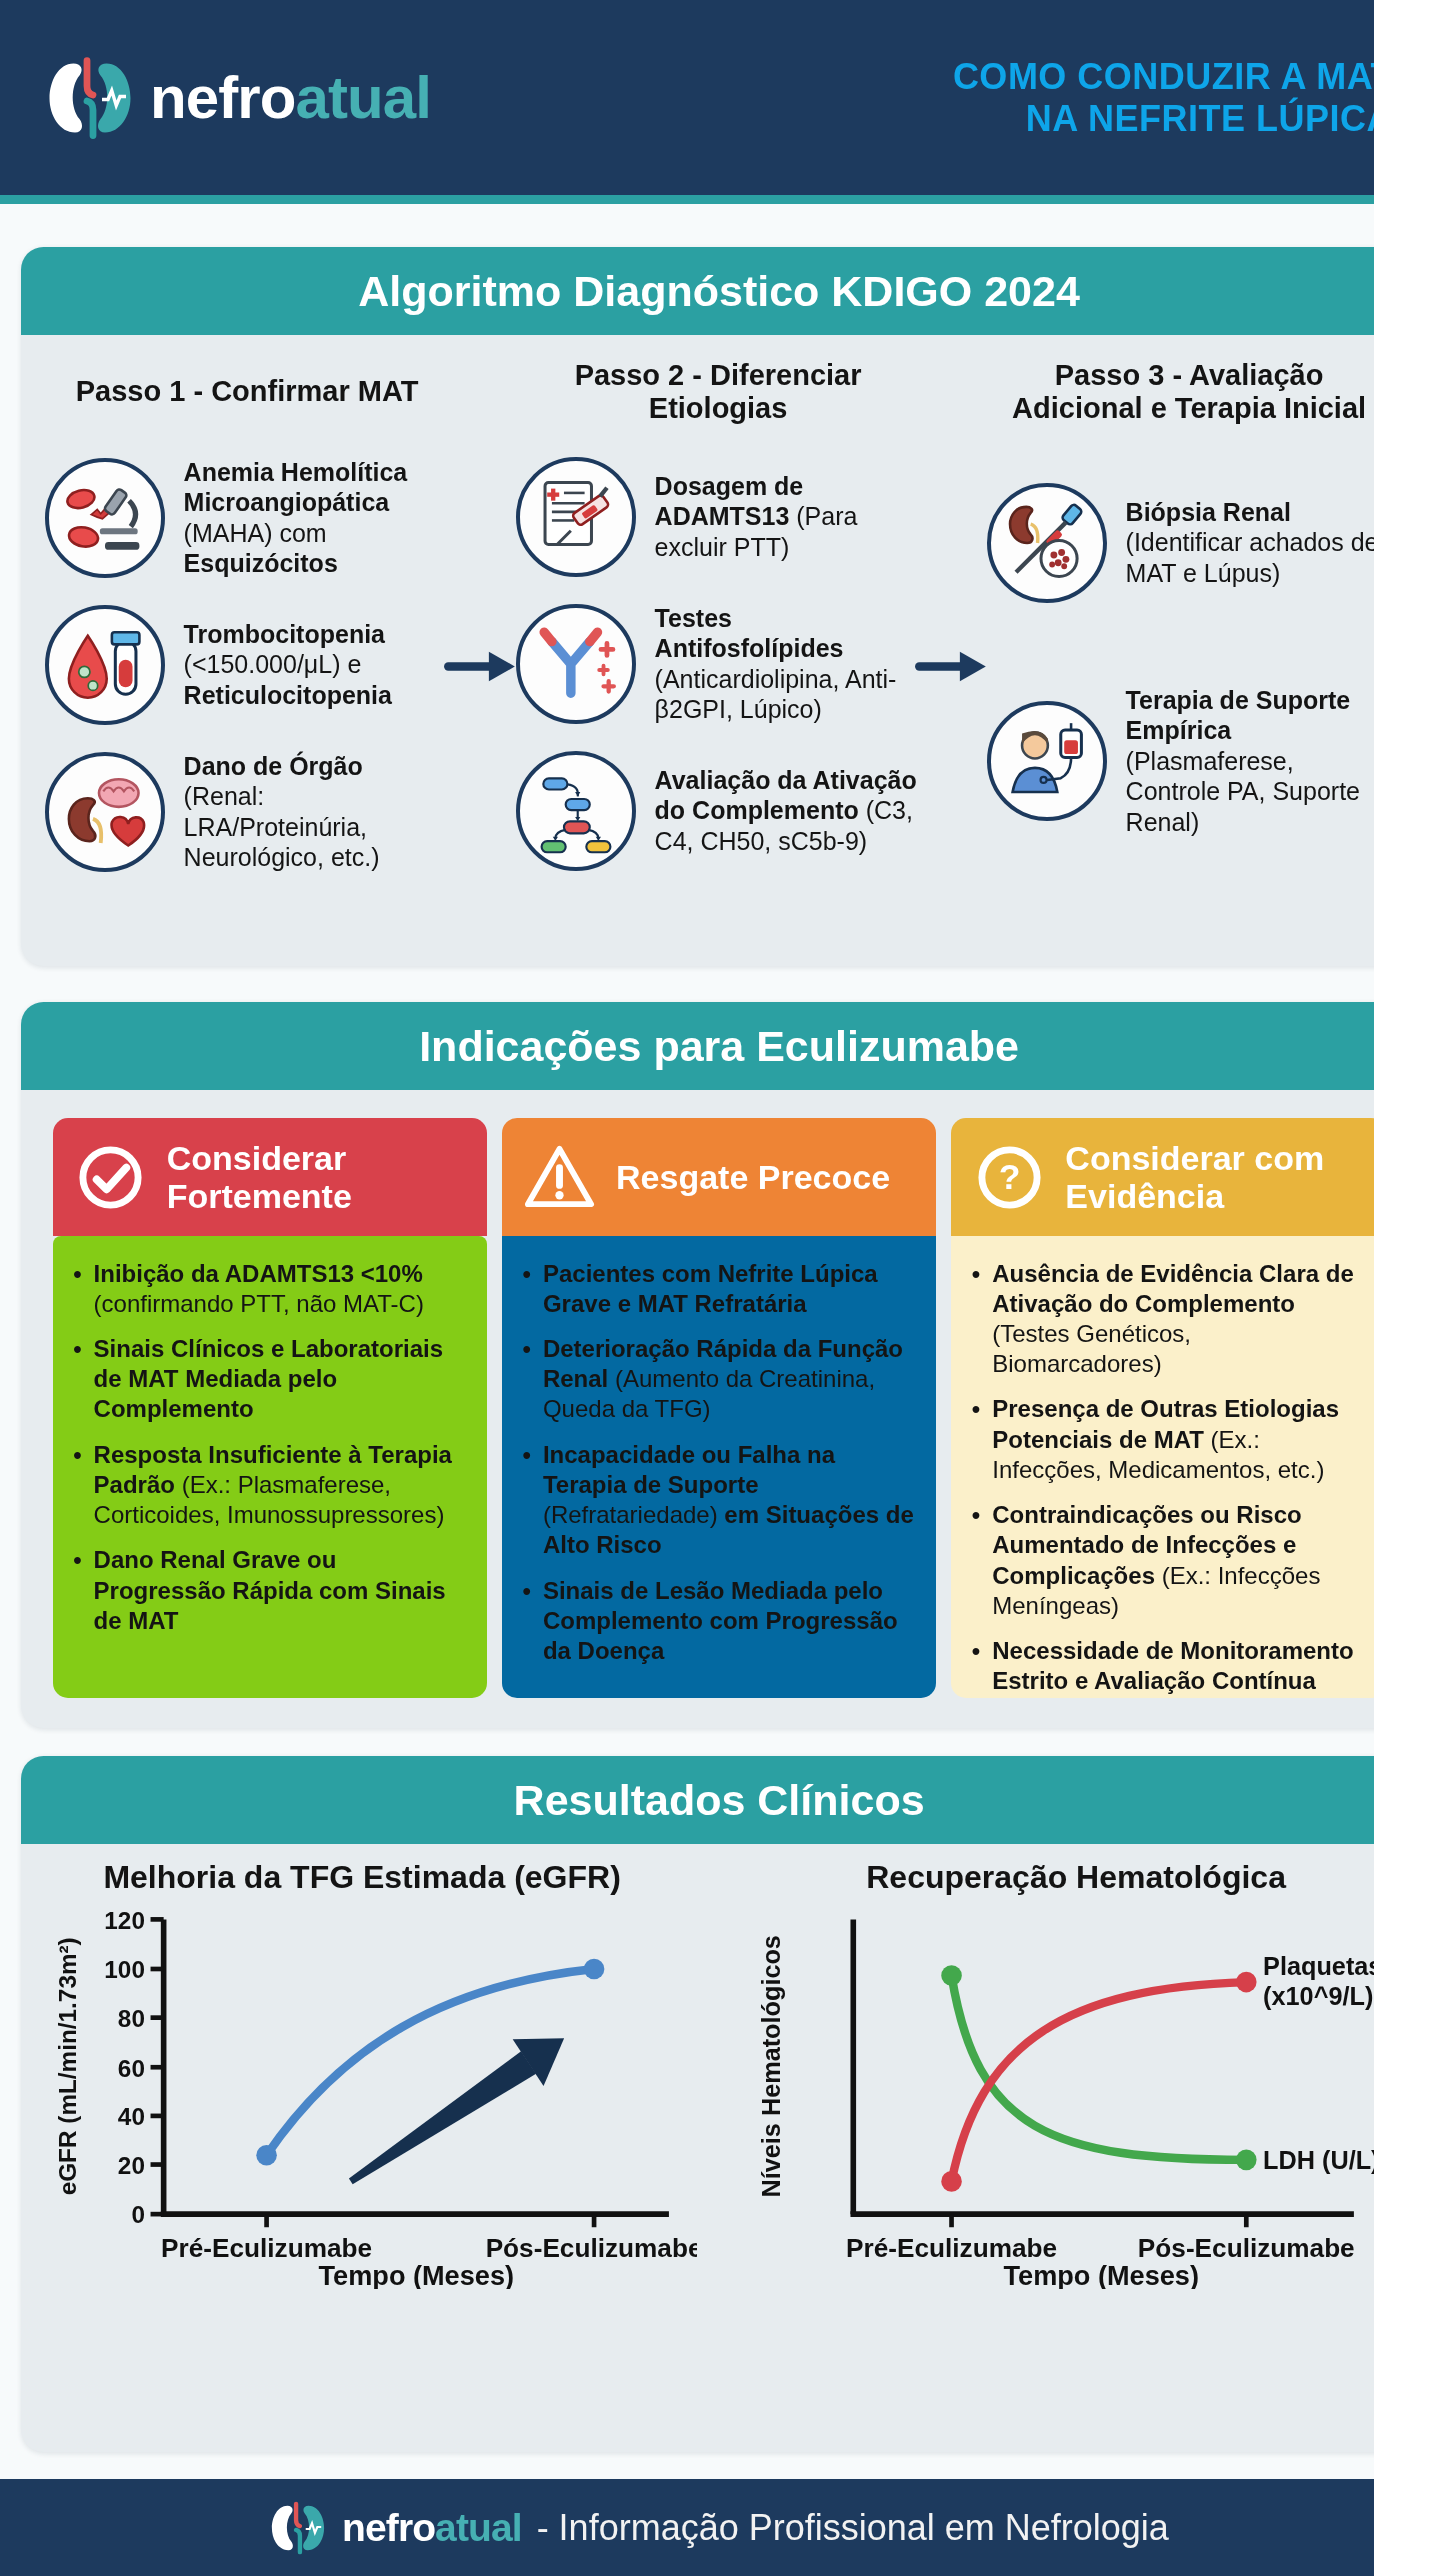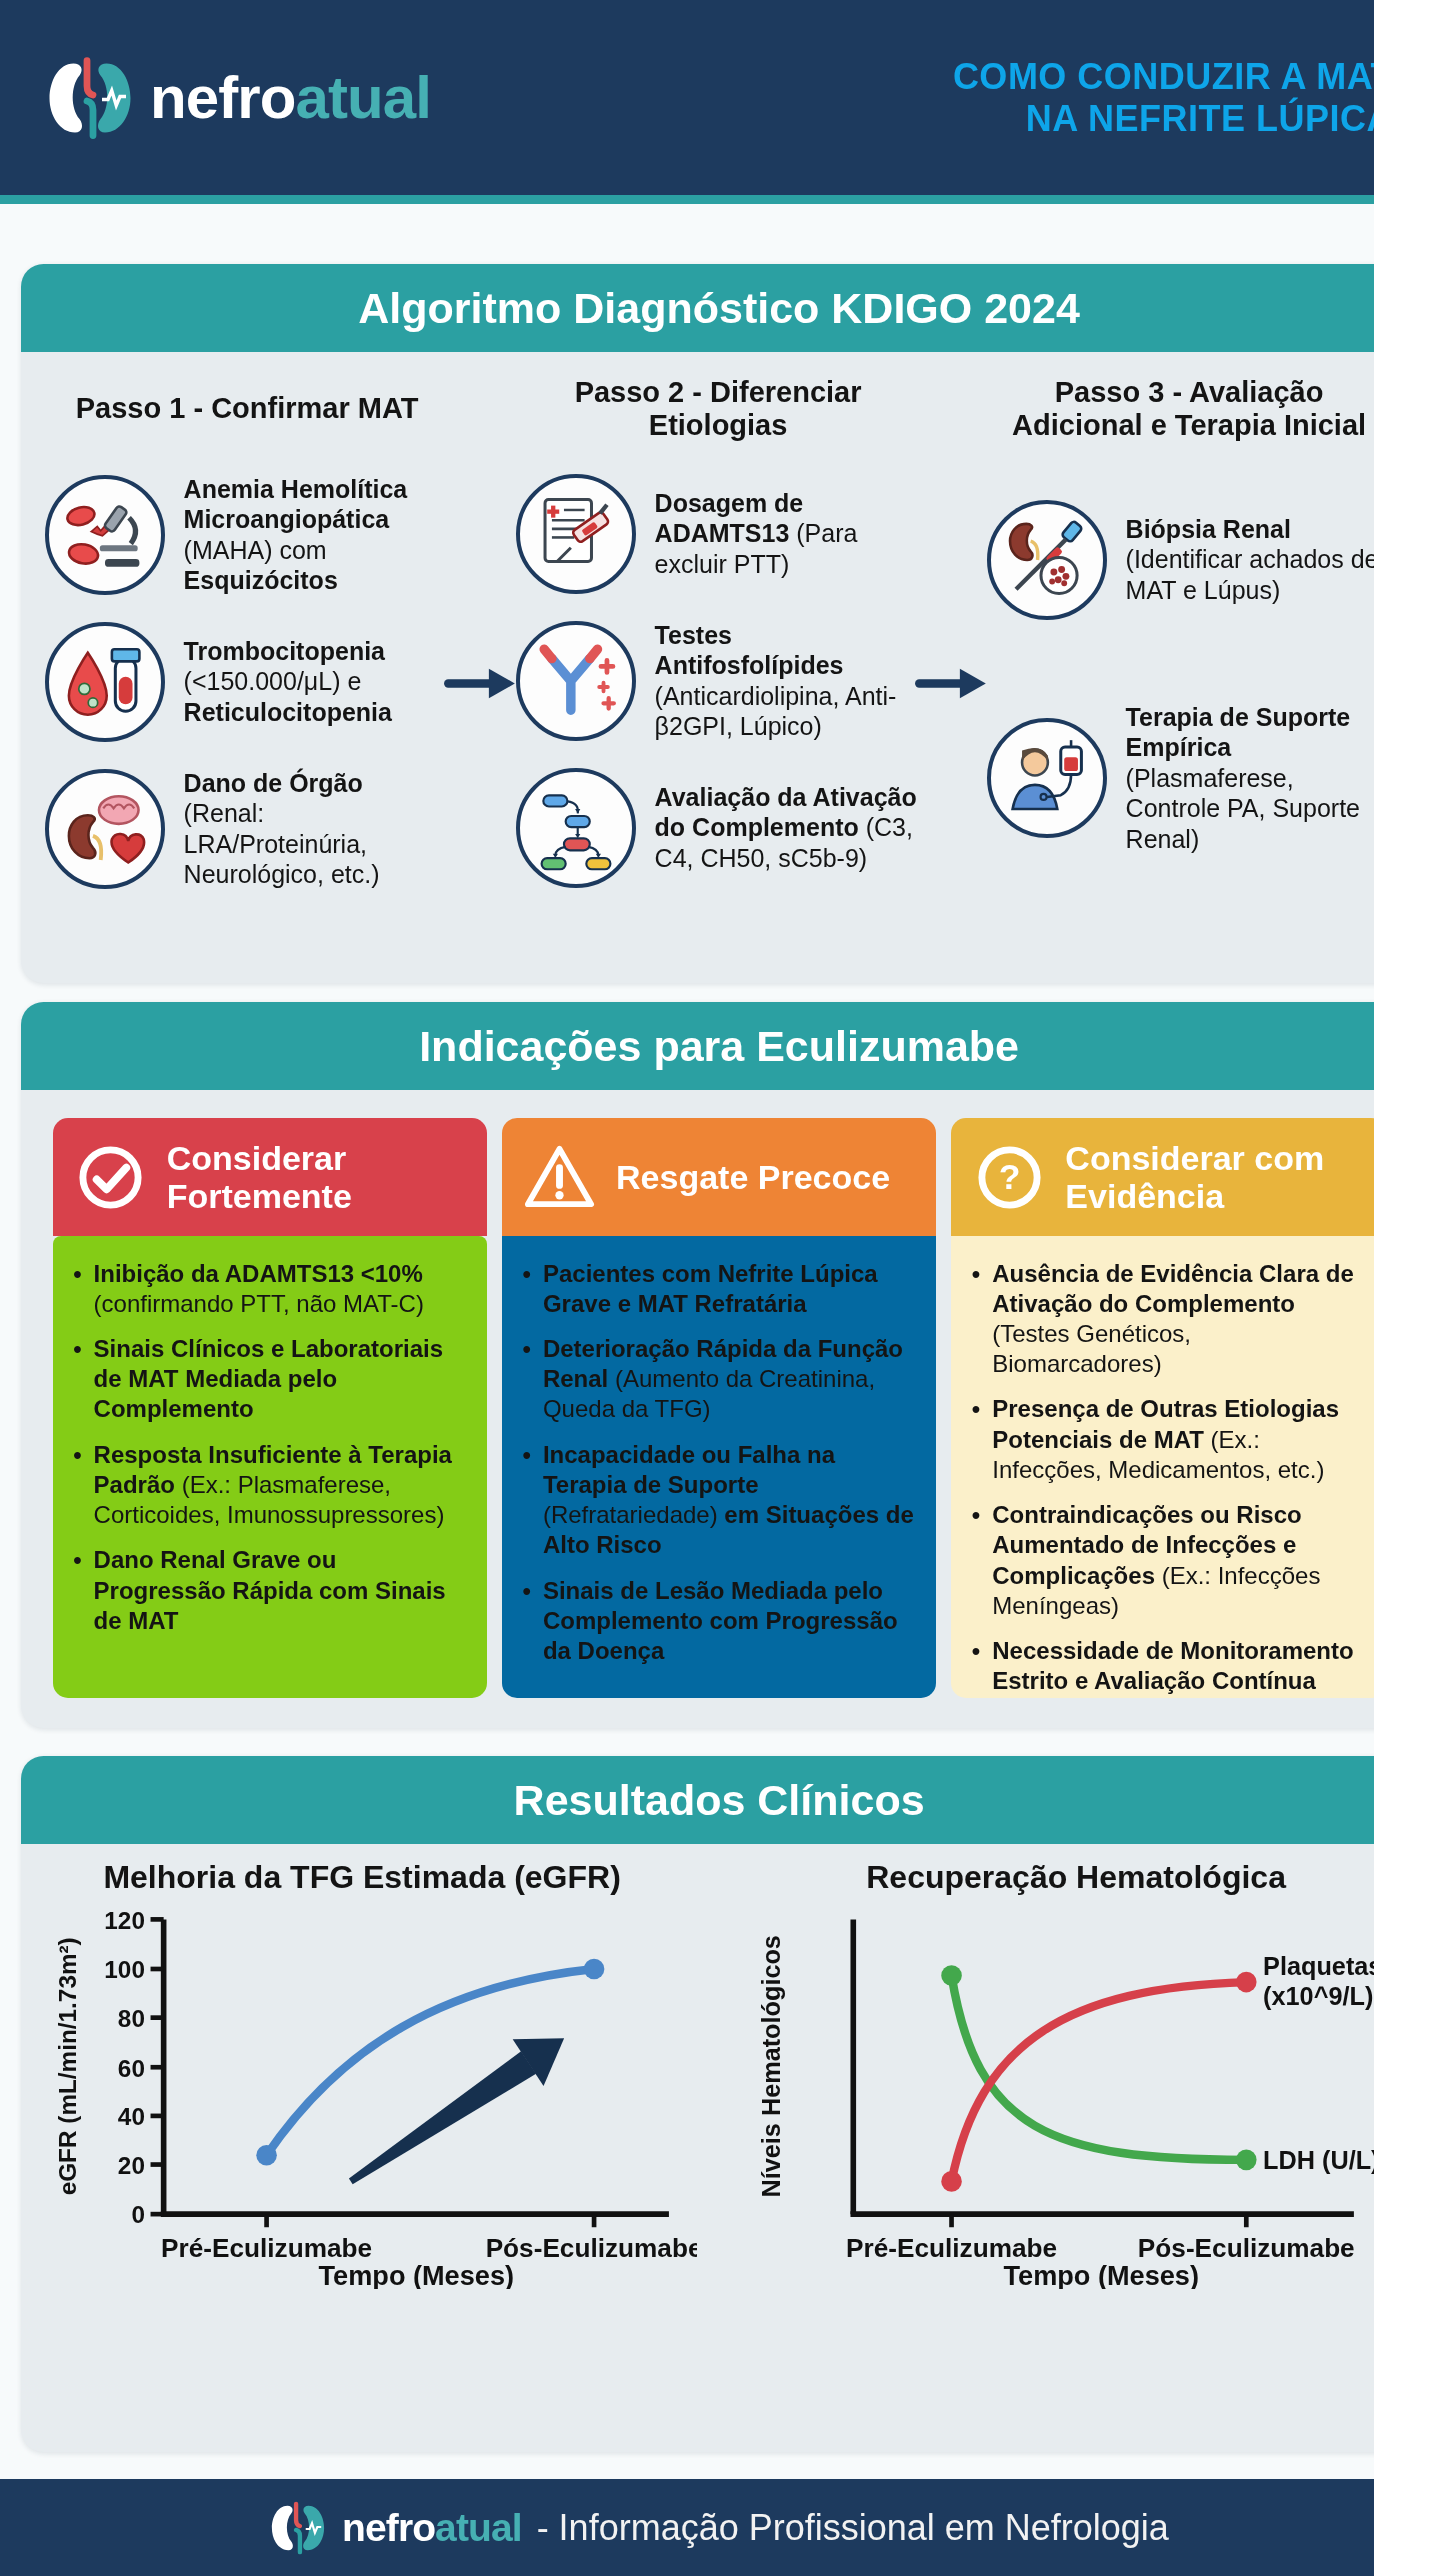--- a/index.html
+++ b/index.html
@@ -9,21 +9,21 @@
   .header{position:absolute;left:0;top:0;width:1438px;height:195px;background:#1d3a5e;display:flex;align-items:center;justify-content:space-between;padding:0 45px;box-sizing:border-box;}
   .teal-strip{position:absolute;left:0;top:195px;width:1438px;height:9.4px;background:#2ba0a2;}
   .brand{display:flex;align-items:center;gap:15px;}
   .brand svg{width:90px;height:90px;}
   .brand-text{font-size:60px;font-weight:bold;color:#ffffff;letter-spacing:-0.9px;}
   .brand-text .t{color:#46b0b3;}
   .title{text-align:right;color:#0ea5e9;font-weight:bold;font-size:36px;line-height:1.16;letter-spacing:0.5px;}
 
   
   .section{position:absolute;left:20.6px;width:1397px;background:#e7ecef;border-radius:22.5px;overflow:hidden;box-shadow:0 1.9px 5.6px rgba(20,40,60,.10);}
-  #sec-algo{top:264px;height:719px;}
+  #sec-algo{top:247px;height:719px;}
   #sec-ecu{top:1002px;height:726px;}
   #sec-res{top:1756px;height:696px;}
   .sec-header{background:#2ba0a2;color:#fff;font-weight:bold;font-size:43px;text-align:center;height:88px;display:flex;align-items:center;justify-content:center;}
 
   
   .algo-body{display:grid;grid-template-columns:405px 66px 405px 66px 405px;padding:5.6px 24px 0;}
   .step-heading{height:103px;display:flex;align-items:center;justify-content:center;text-align:center;font-weight:bold;font-size:29px;color:#141414;line-height:1.15;padding:0 7.5px;}
   .items{display:flex;flex-direction:column;}
   .item{display:flex;align-items:center;gap:19px;margin:13px 0;}
   .icon-circle{width:120px;height:120px;border-radius:50%;background:#fdfdfd;border:4.7px solid #1d3a5e;flex:none;display:flex;align-items:center;justify-content:center;box-sizing:border-box;}

